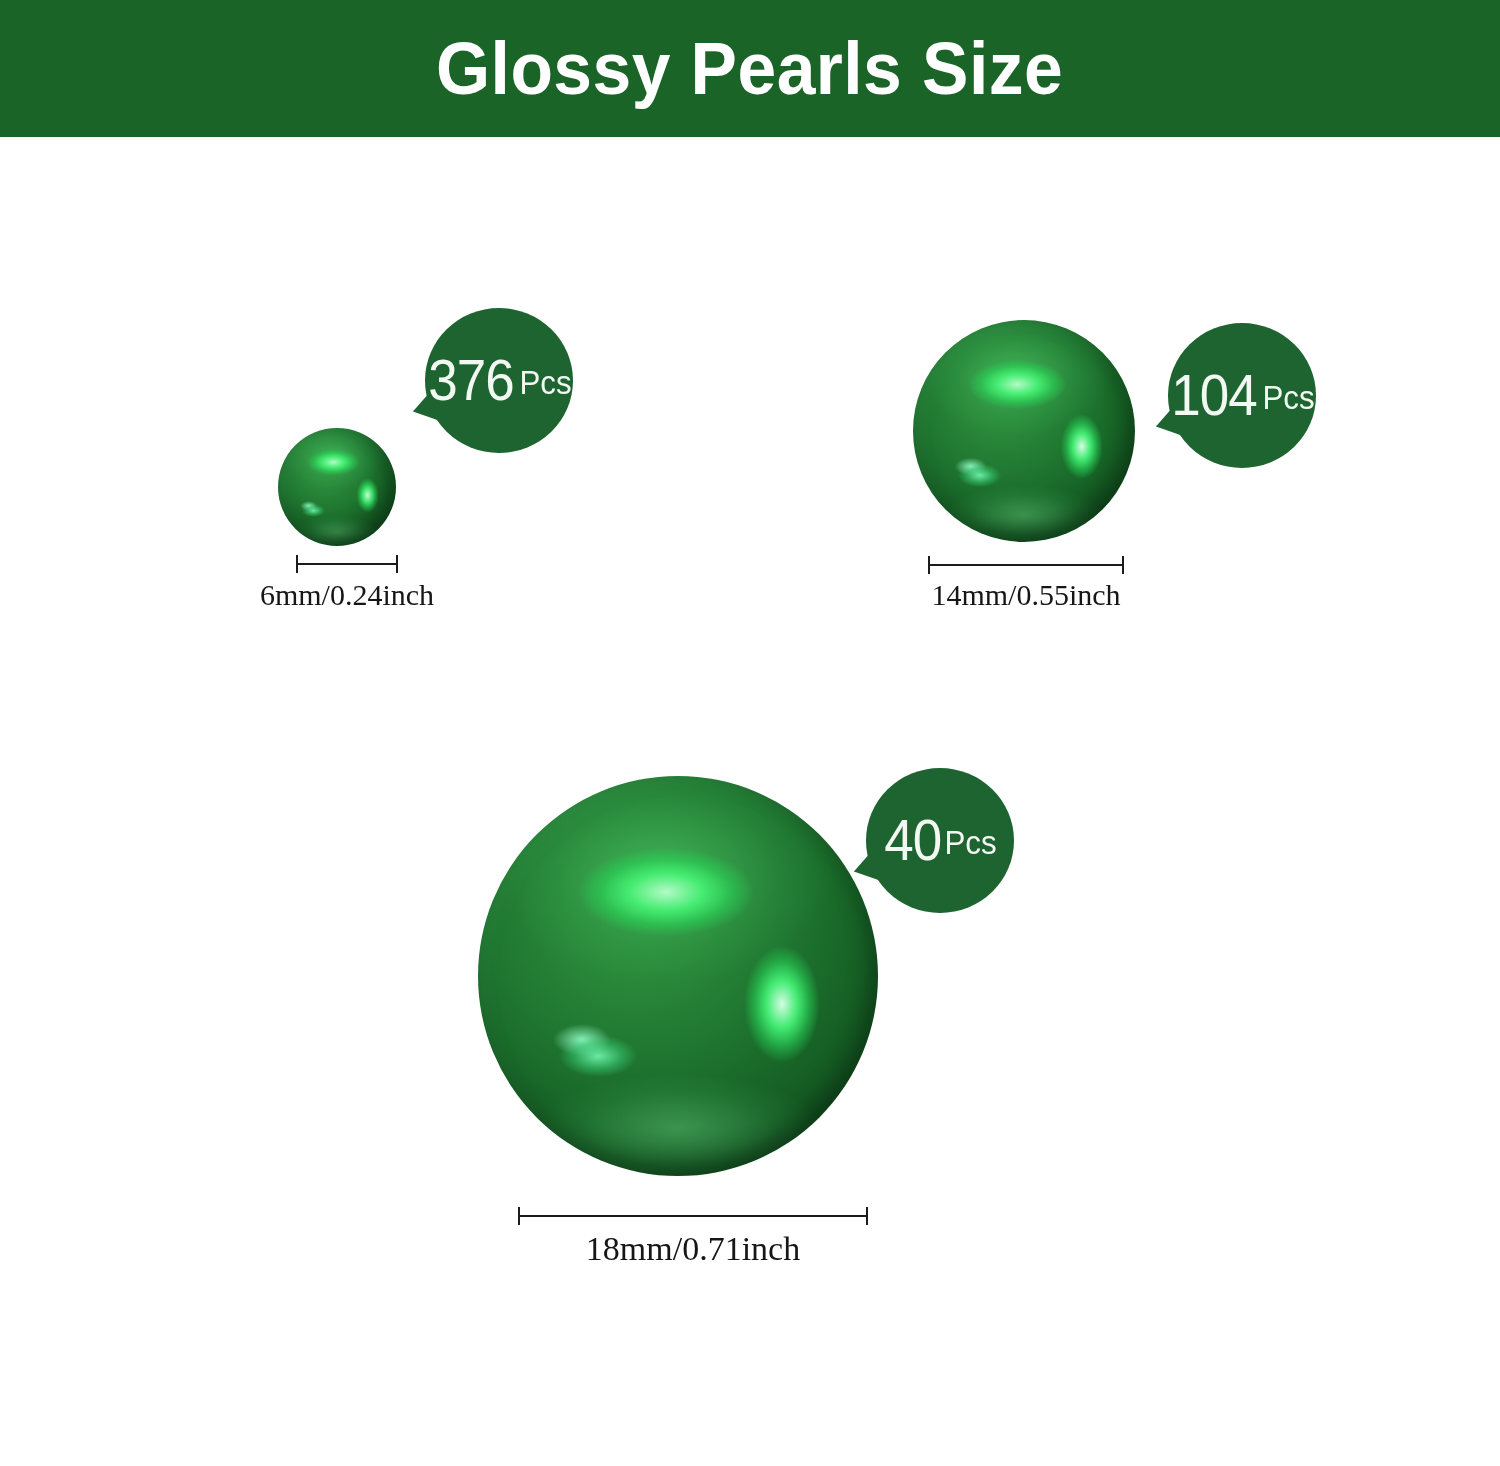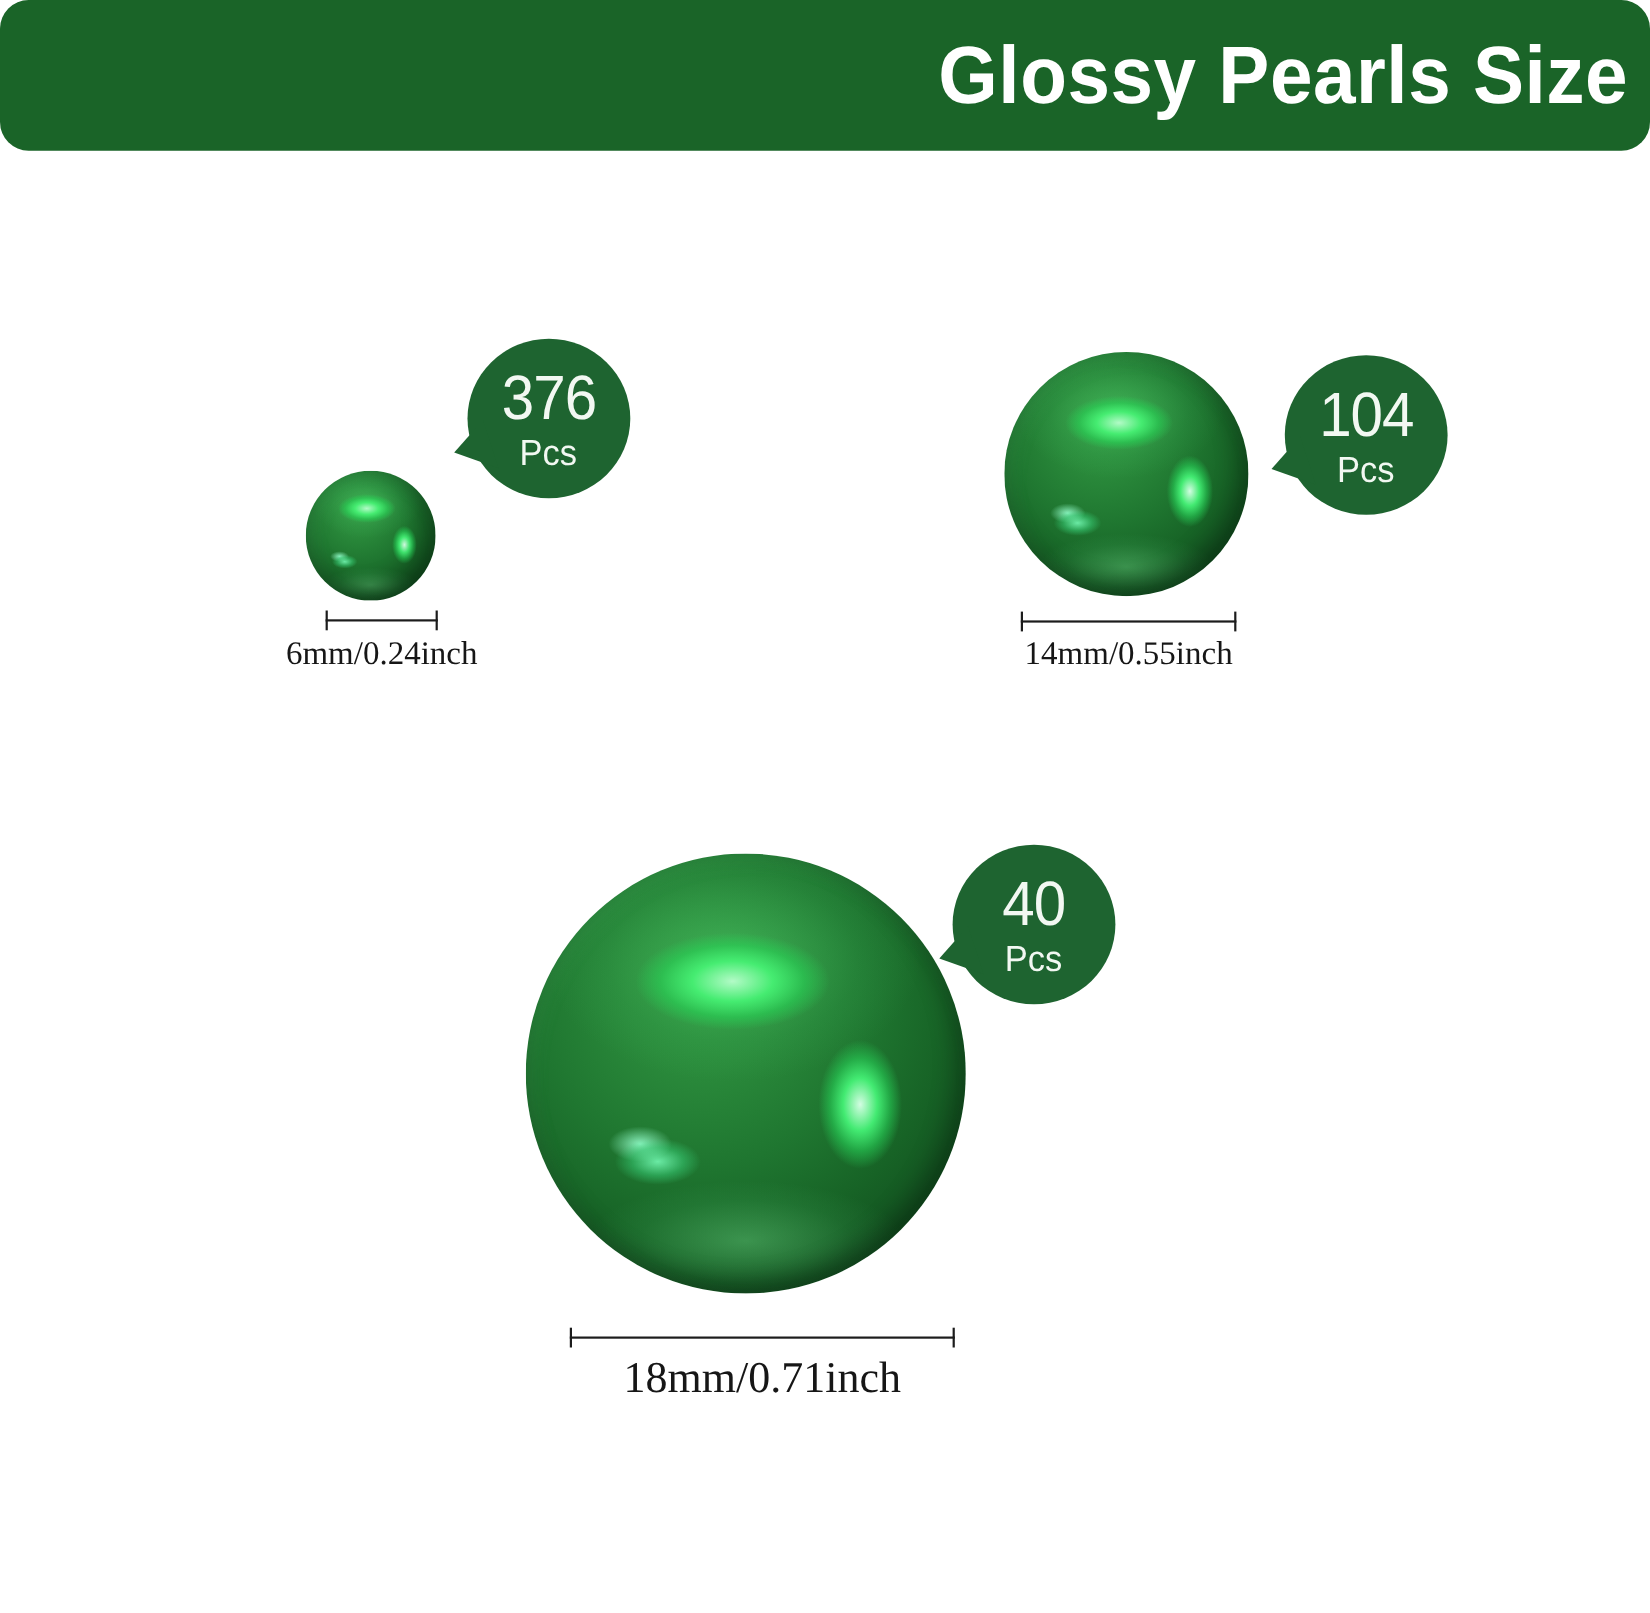--- a/index.html
+++ b/index.html
@@ -21,22 +21,21 @@
   
   .header-banner {
     position: absolute;
     left: 0;
     top: 0;
     width: 1500px;
     height: 137px;
     background: #1a6428;
     display: flex;
     align-items: center;
-    justify-content: flex-end;
-    border-radius: 26px;
+    justify-content: center;
   }
   .header-title {
     color: #ffffff;
     font-family: "Liberation Sans", sans-serif;
     font-weight: bold;
     font-size: 74px;
     letter-spacing: 0.5px;
     line-height: 1;
     transform: scaleX(0.94);
     white-space: nowrap;
@@ -106,21 +105,21 @@
     border-color: transparent #1e6430 transparent transparent;
     transform: rotate(-18deg);
   }
   .bubble .bubble-text {
     position: absolute;
     left: 0;
     top: 0;
     width: 148px;
     height: 145px;
     display: flex;
-    flex-direction: column;
+    flex-direction: row;
     align-items: center;
     justify-content: center;
     color: #f2f8f2;
     line-height: 1;
     z-index: 2;
   }
   .bubble .bubble-count {
     font-family: "Liberation Sans", sans-serif;
     font-weight: normal;
     font-size: 57px;
@@ -170,21 +169,21 @@
     position: absolute;
     font-family: "Liberation Serif", serif;
     font-size: 30px;
     color: #161616;
     white-space: nowrap;
     text-align: center;
     line-height: 1;
   }
   #label-small  { left: 147px; top: 580px;  width: 400px; }
   #label-medium { left: 826px; top: 580px;  width: 400px; }
-  #label-large  { left: 493px; top: 1232px; width: 400px; font-size: 40px; }
+  #label-large  { left: 493px; top: 1232px; width: 400px; font-size: 34px; }
 
   
   .note-box {
     position: absolute;
     left: 305px;
     top: 1370px;
     width: 832px;
     height: 92px;
     border: 4px dotted #1e6430;
     display: flex;

